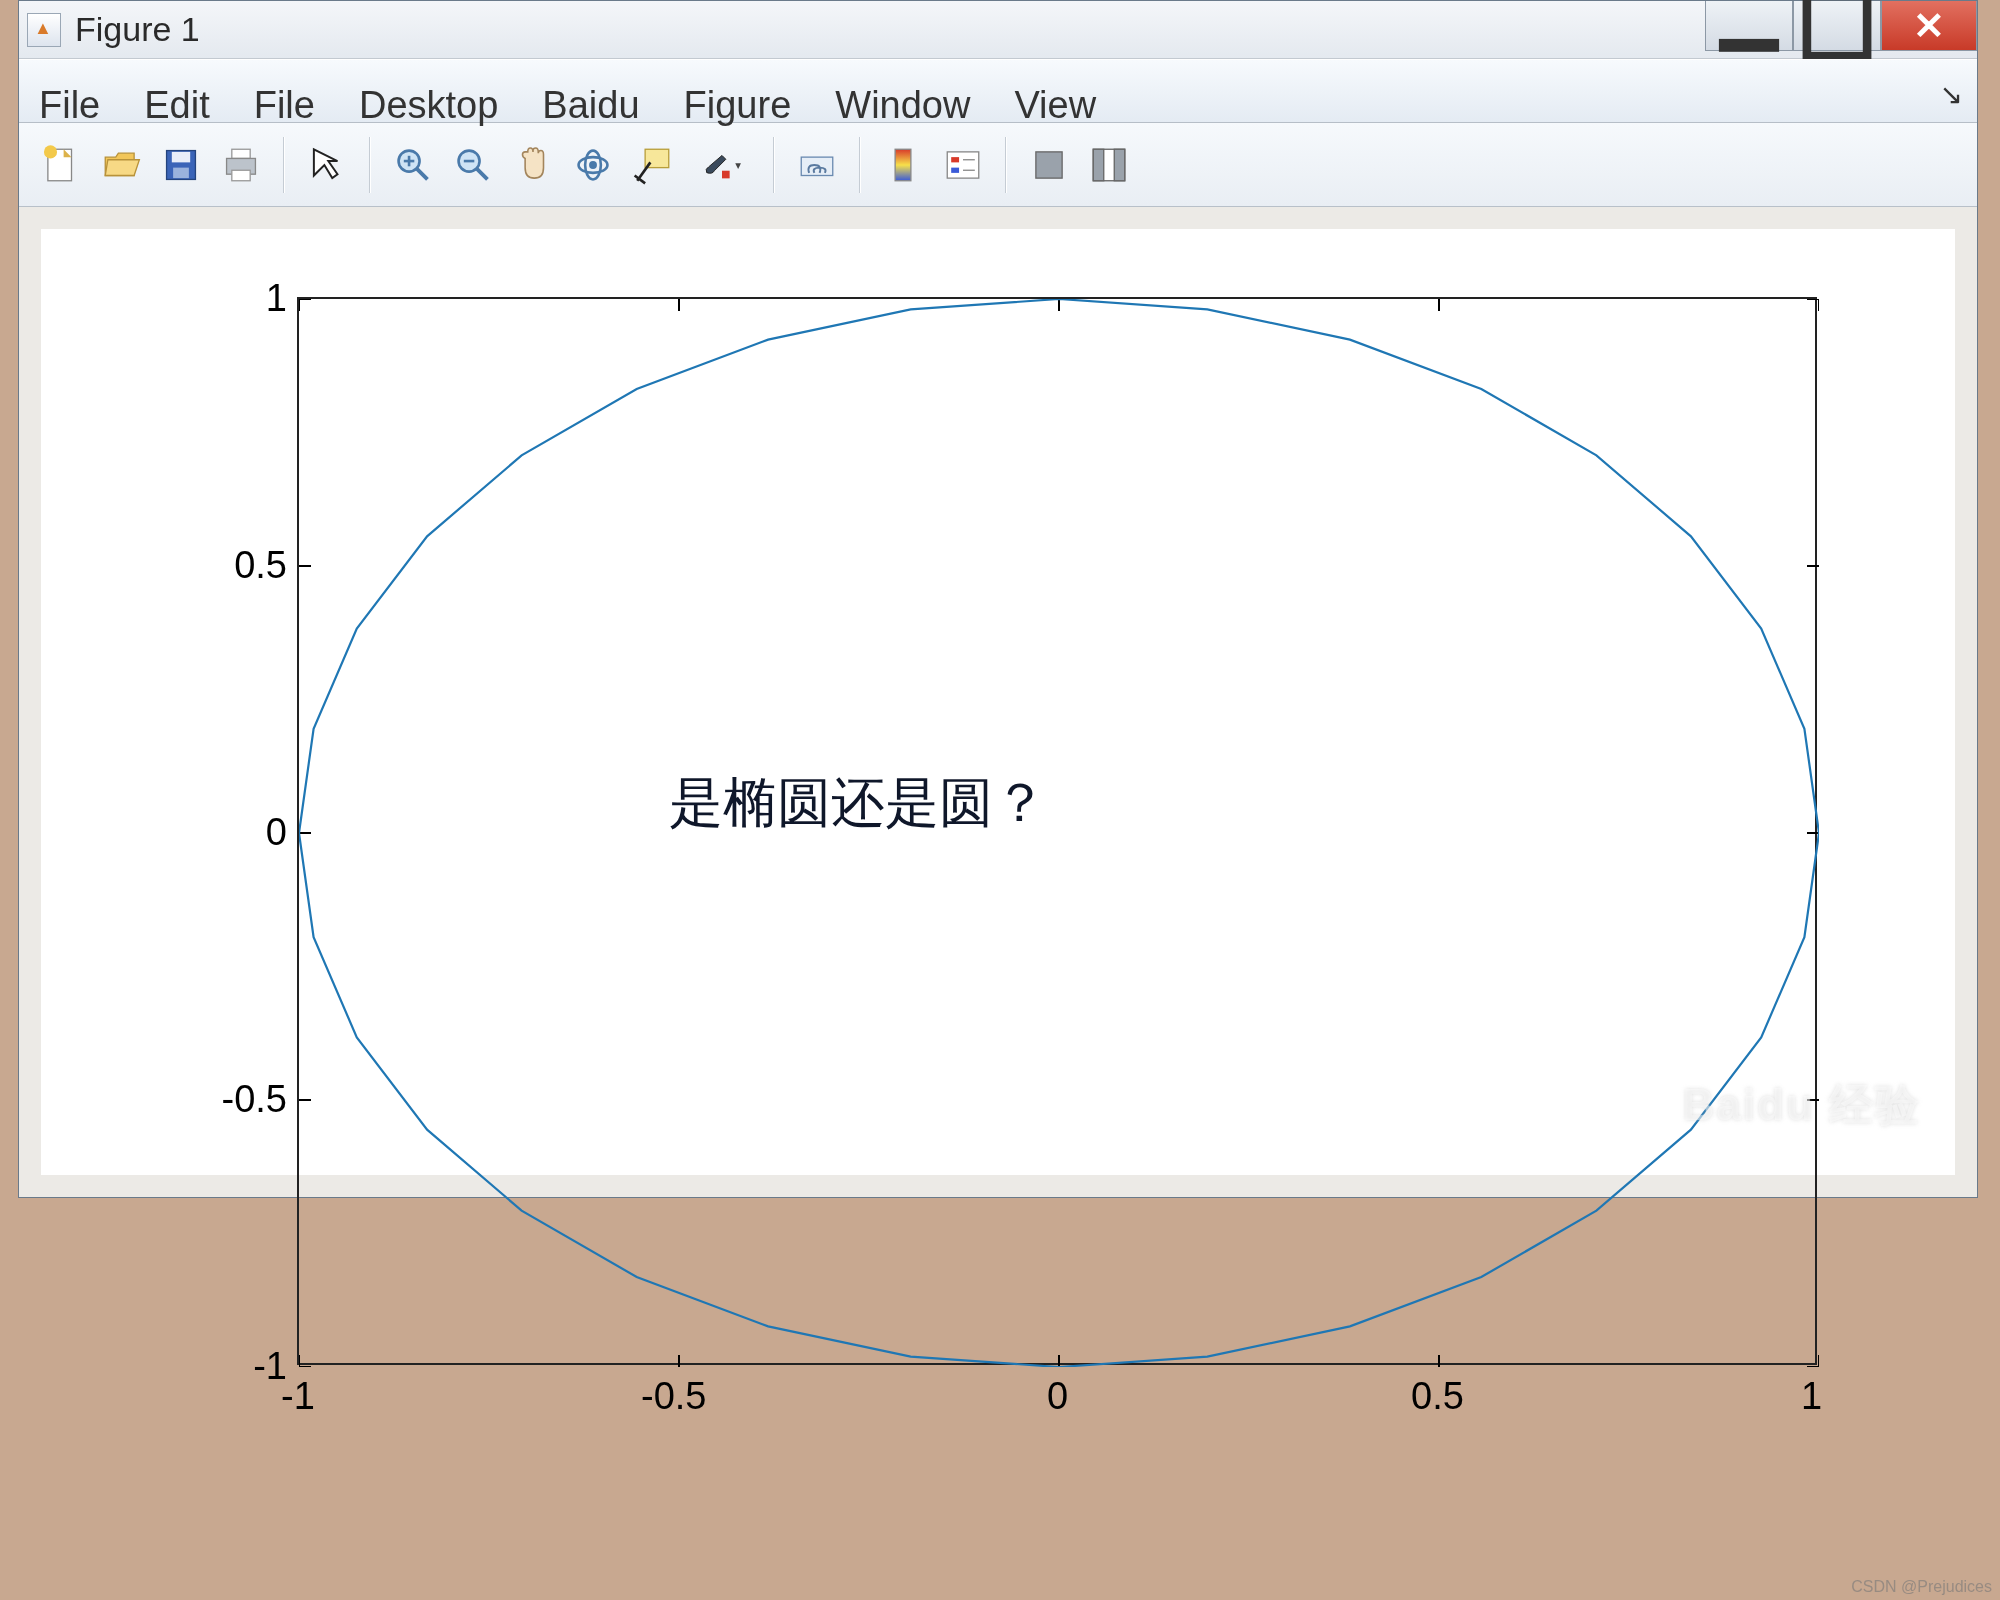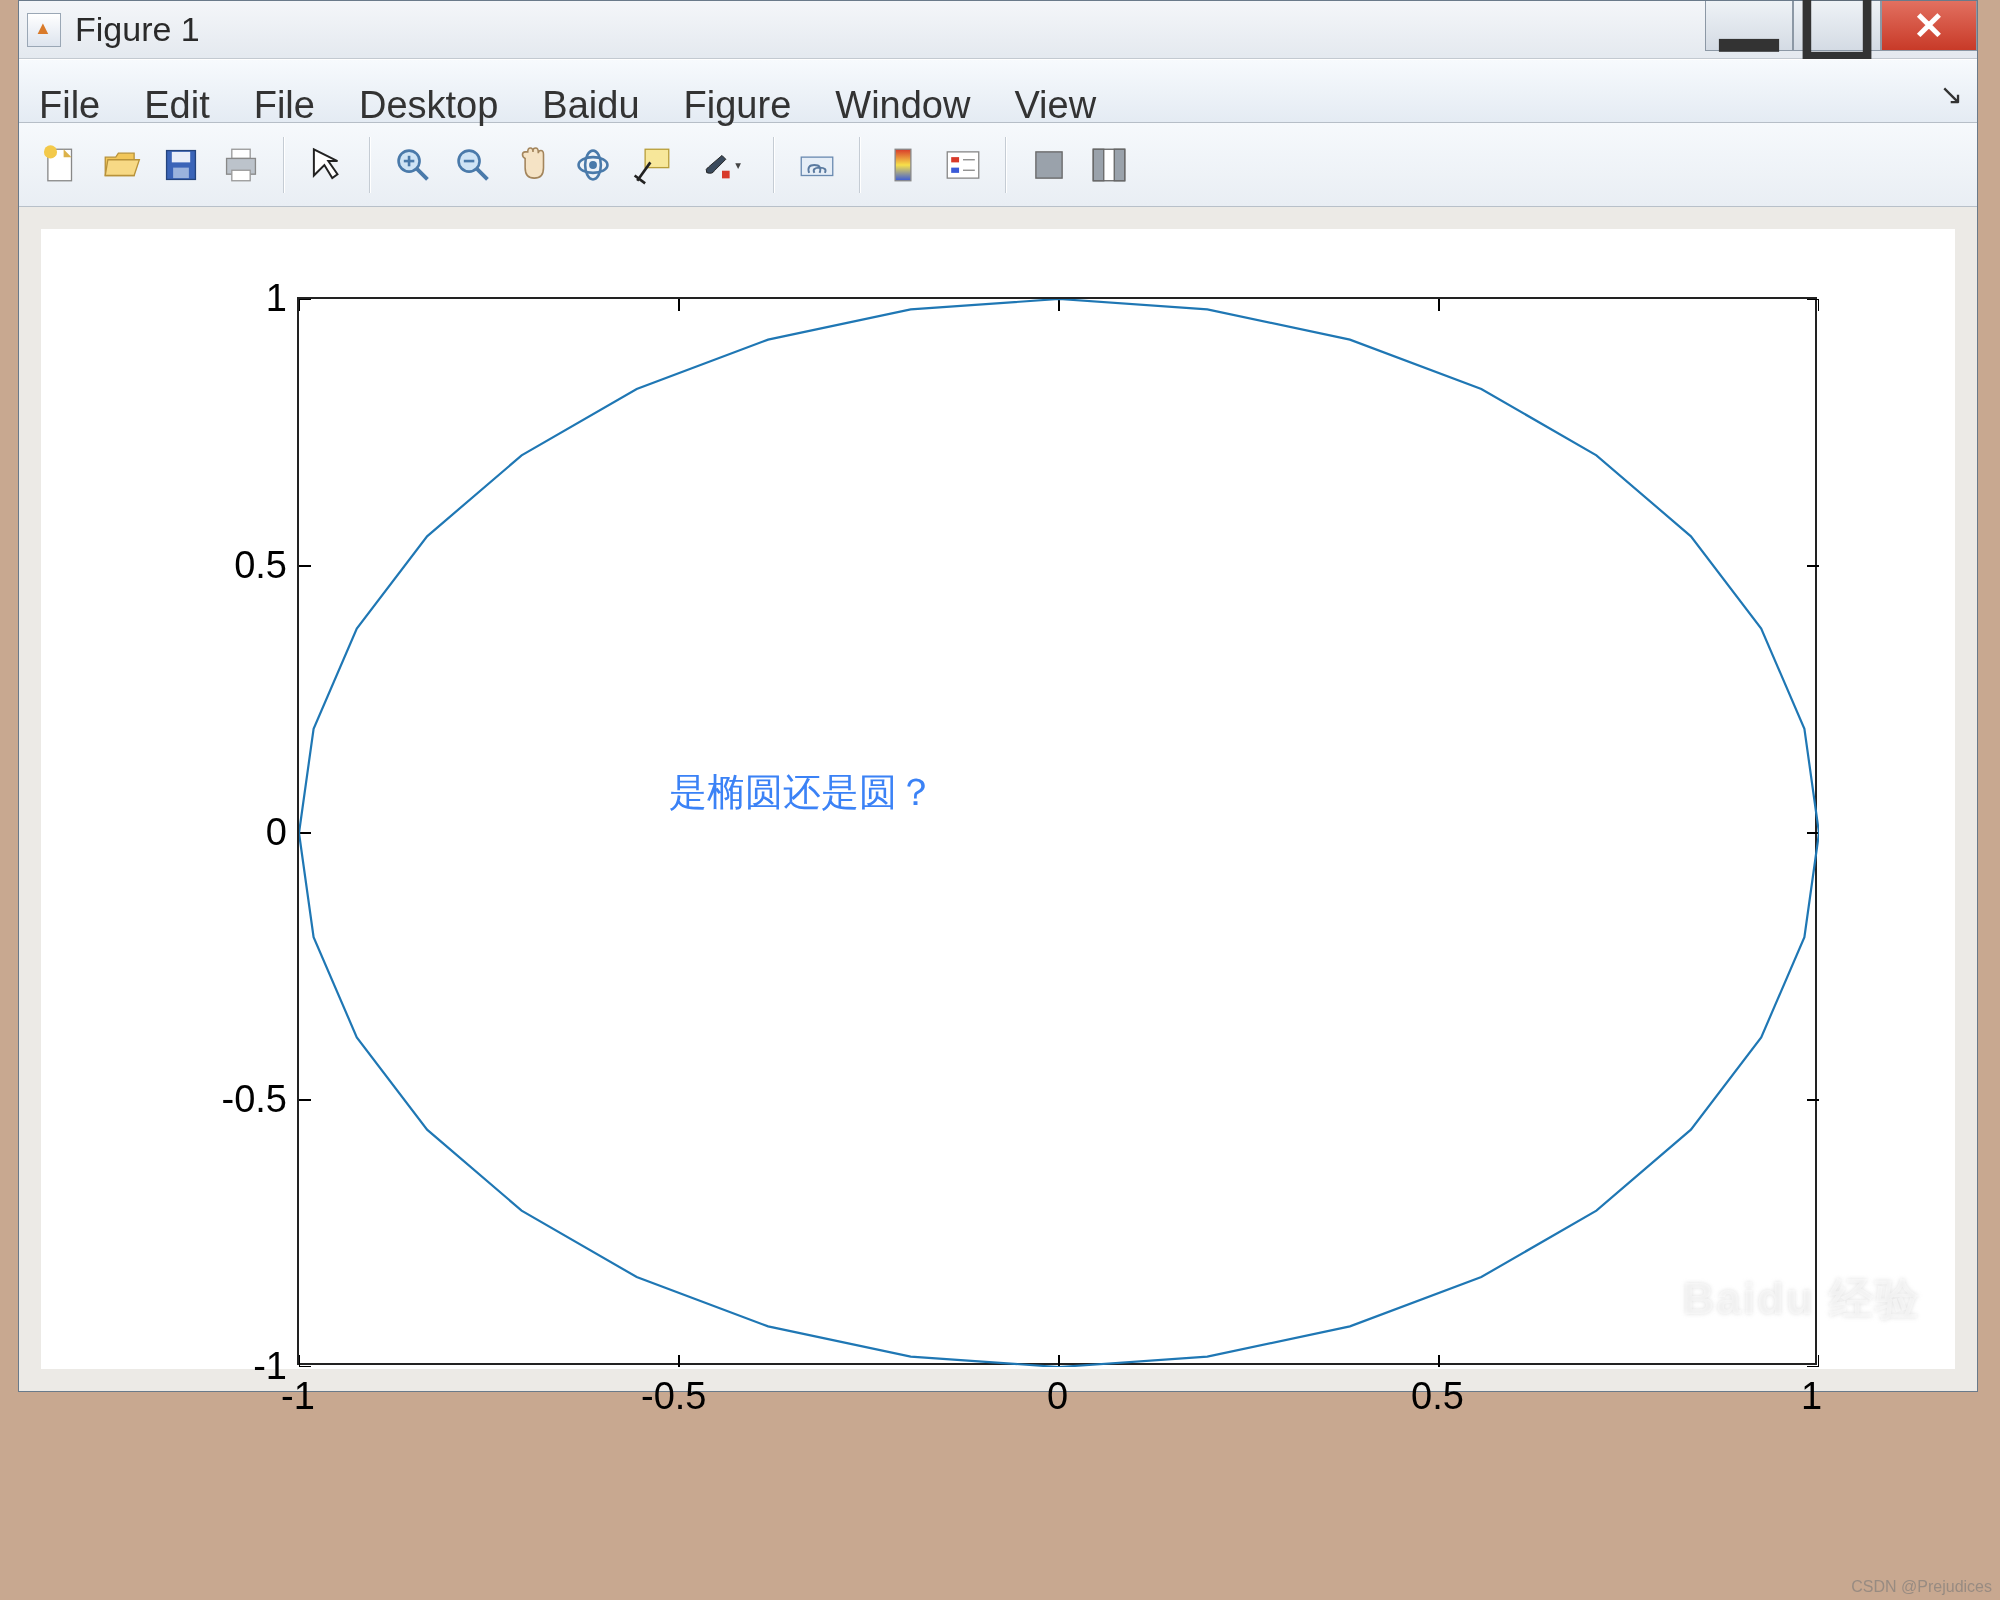--- a/index.html
+++ b/index.html
@@ -9,21 +9,21 @@
       width: 2000px;
       height: 1600px;
       overflow: hidden;
       position: relative;
     }
     .window {
       position: absolute;
       left: 18px;
       top: 0;
       width: 1960px;
-      height: 1392px;
+      height: 1198px;
       background: #fff;
       border: 1px solid #6a7a8a;
       display: flex;
       flex-direction: column;
     }
     .titlebar {
       height: 58px;
       background: linear-gradient(#f4f6f9, #e4e9ef);
       display: flex;
       align-items: center;
@@ -118,22 +118,22 @@
       height: 1068px;
       border: 2px solid #222;
     }
     .tick-label {
       position: absolute;
       font-size: 38px;
       color: #000;
     }
     .annotation {
       position: absolute;
-      font-size: 38px;
-      color: #3b82f6;
+      font-size: 54px;
+      color: #0f172a;
       font-weight: 400;
     }
     .watermark {
       position: absolute;
       right: 34px; bottom: 40px;
       font-size: 44px;
       color: rgba(255,255,255,0.45);
       text-shadow: 0 0 4px rgba(180,180,180,0.4);
       font-weight: bold;
       letter-spacing: 2px;

